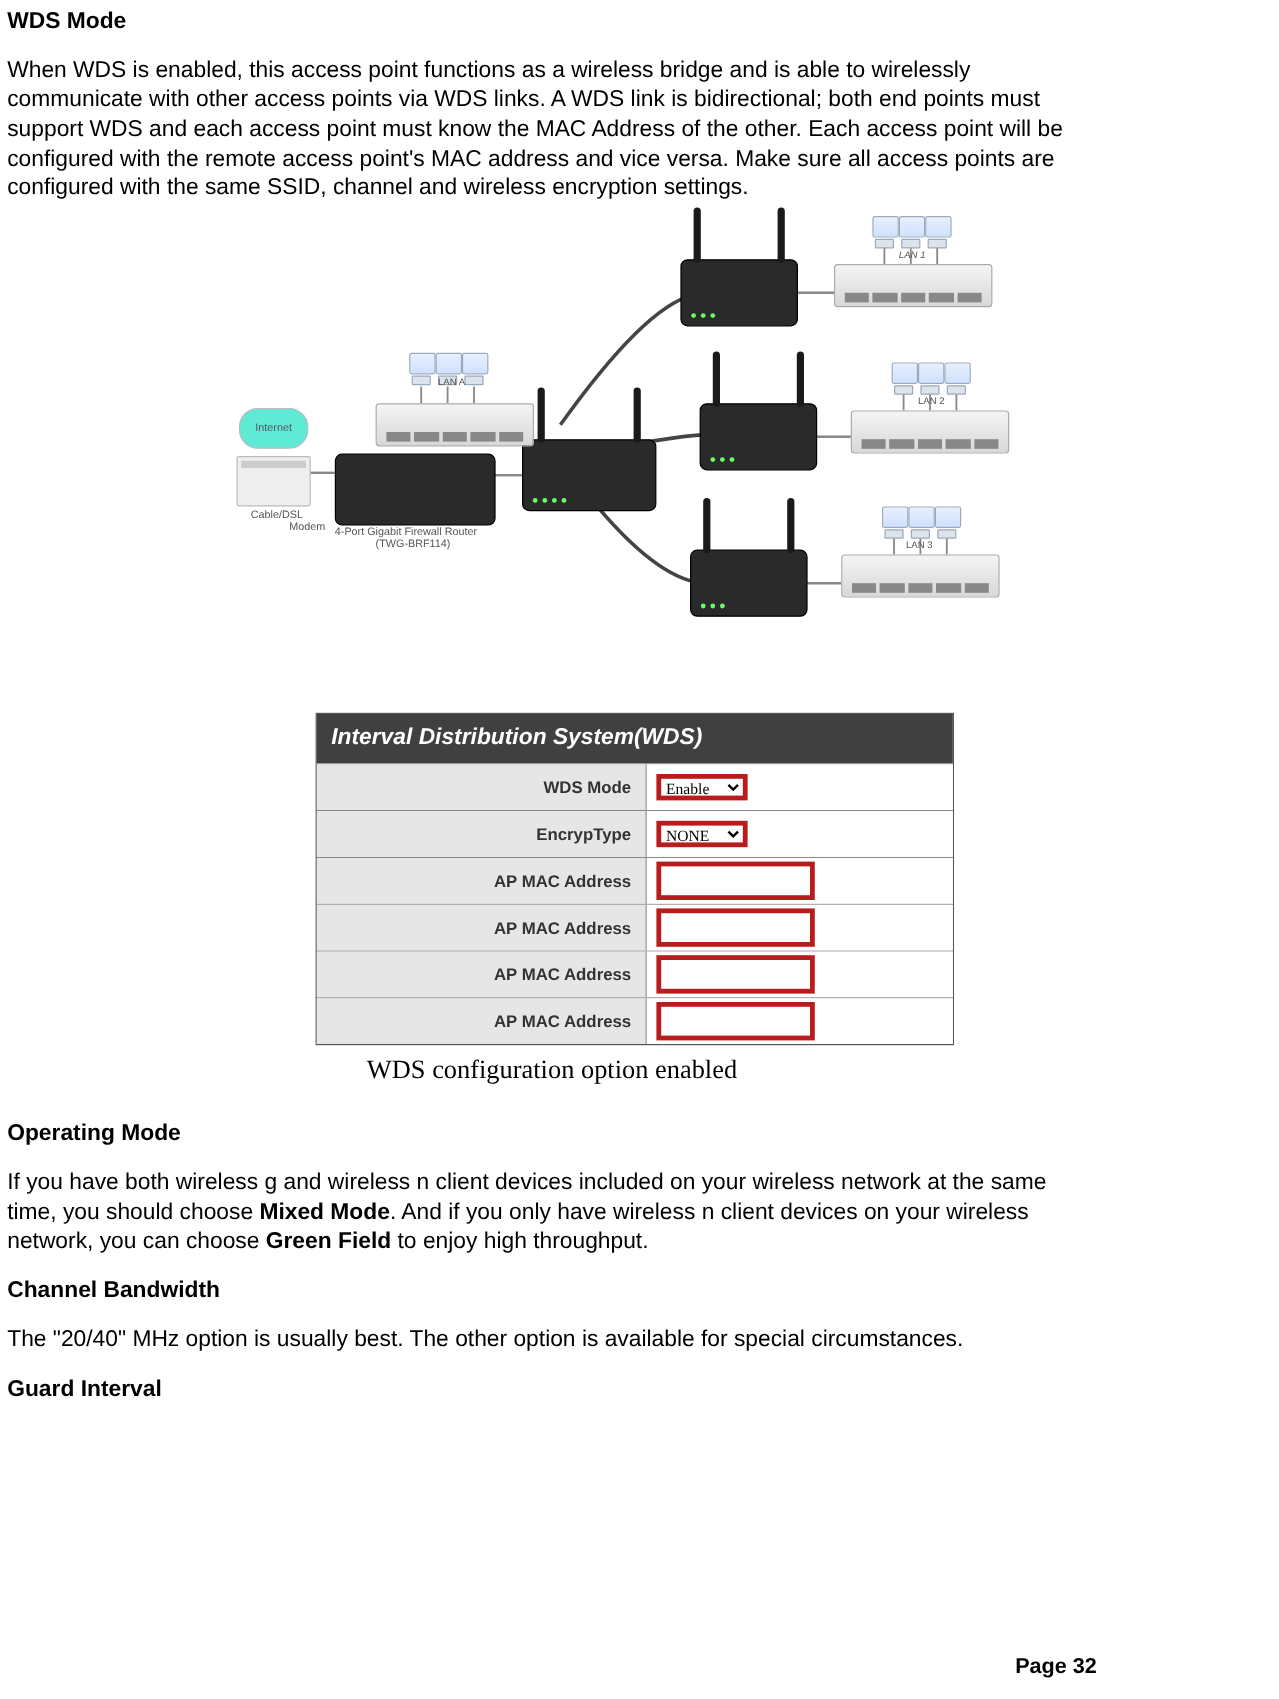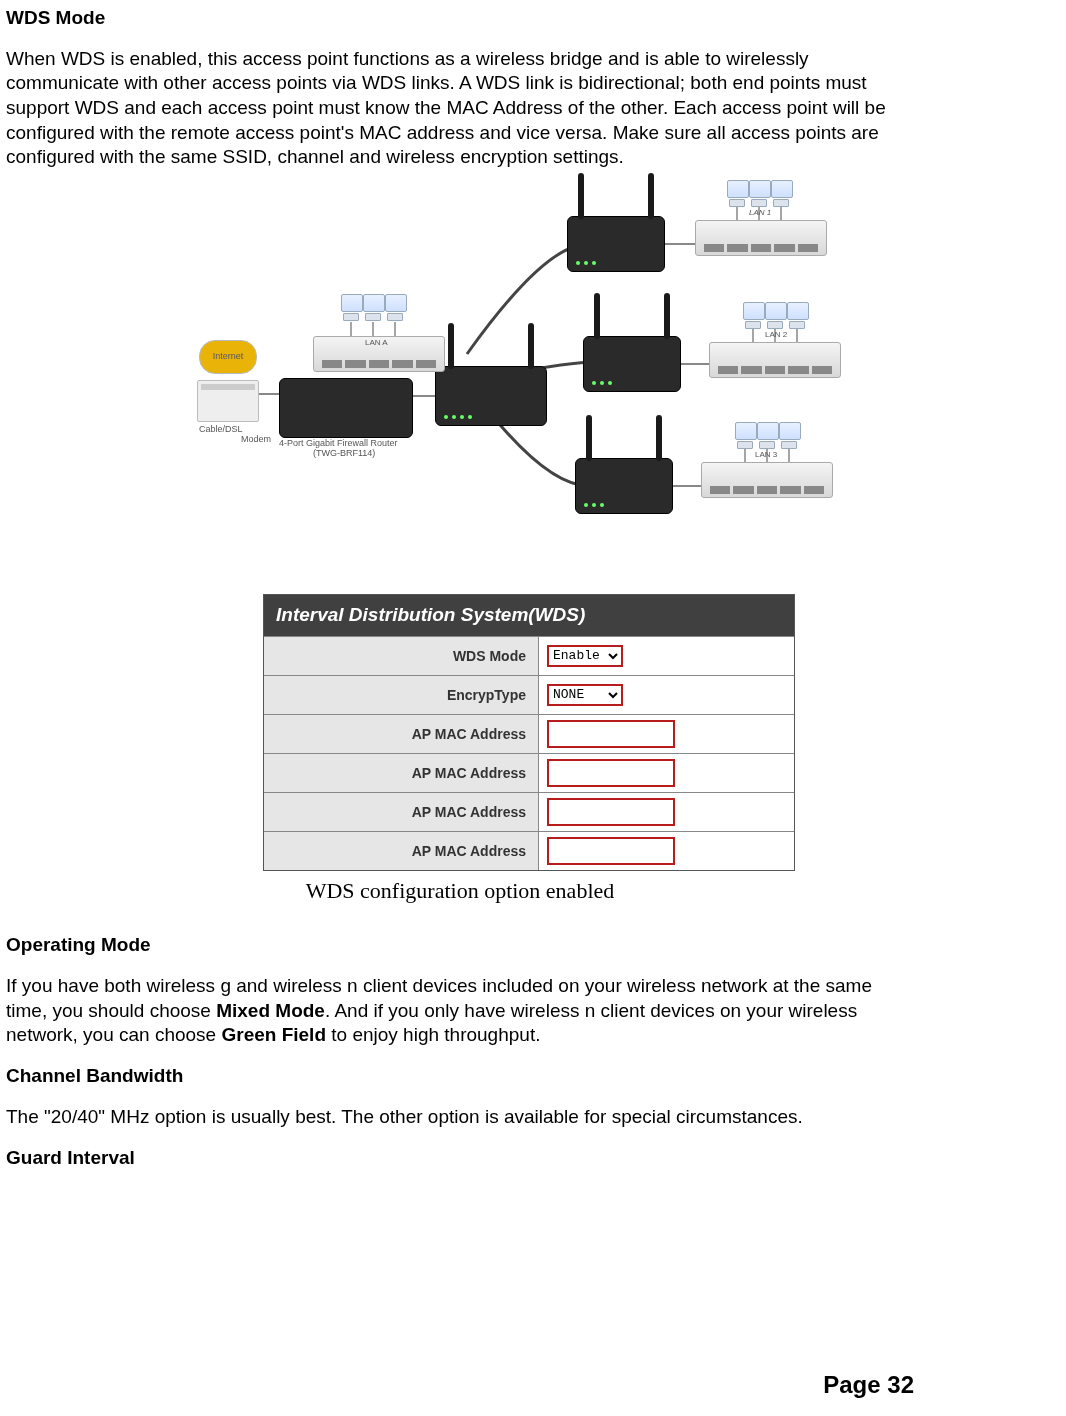--- a/index.html
+++ b/index.html
@@ -16,34 +16,34 @@
 .switch{position:absolute;width:130px;height:34px;background:linear-gradient(#f4f4f4,#d8d8d8);border:1px solid #aaa;border-radius:3px;}
 .switch .ports{position:absolute;bottom:3px;left:8px;right:8px;height:8px;display:flex;gap:3px;}
 .switch .port{flex:1;background:#888;}
 .pc{position:absolute;width:20px;height:26px;display:block;}
 .pc .mon{width:20px;height:16px;background:linear-gradient(#e8f0ff,#cfe0ff);border:1px solid #9ab;border-radius:2px;}
 .pc .base{width:14px;height:6px;background:#dde3ec;margin:1px auto 0;border:1px solid #9ab;border-radius:1px;}
 .lbl{position:absolute;font-size:9px;white-space:nowrap;}
 svg.wires{position:absolute;inset:0;width:100%;height:100%;pointer-events:none;}
 .modem{position:absolute;width:60px;height:40px;background:#eee;border:1px solid #bbb;left:0;top:194px;border-radius:2px;}
 .modem::after{content:"";position:absolute;top:3px;left:3px;right:3px;height:6px;background:#ccc;}
-.cloud{position:absolute;width:56px;height:32px;background:#eab308;border:1px solid #b8bcc6;border-radius:16px;left:2px;top:154px;font-size:9px;color:#556;display:flex;align-items:center;justify-content:center;}
+.cloud{position:absolute;width:56px;height:32px;background:#5eead4;border:1px solid #b8bcc6;border-radius:16px;left:2px;top:154px;font-size:9px;color:#556;display:flex;align-items:center;justify-content:center;}
 .router{position:absolute;width:132px;height:58px;background:#2a2a2a;border:1px solid #000;border-radius:6px;left:82px;top:192px;}
 .caption{text-align:center;font-family:'Times New Roman',serif;font-size:22px;margin:6px 0 0 0;}
 
 .formwrap{width:1046px;display:flex;justify-content:center;margin:12px 0 0 0;}
 .formbox{width:530px;border:1px solid #555;font-family:Verdana,sans-serif;font-size:14px;}
 .formtitle{background:#404040;color:#fff;font-weight:bold;font-style:italic;font-size:19px;padding:8px 12px;font-family:Verdana,sans-serif;}
 .formrow{display:flex;border-top:1px solid #888;height:38px;}
 .formrow .k{width:250px;background:#e6e6e6;color:#333;font-weight:bold;text-align:right;padding:0 12px;display:flex;align-items:center;justify-content:flex-end;border-right:1px solid #888;}
 .formrow .v{flex:1;background:#fff;display:flex;align-items:center;padding:0 8px;}
-.formrow select,.formrow input{font-family:Liberation Mono, monospace;font-size:13px;height:22px;border:2px solid #b91c1c;background:#fff;}
+.formrow select,.formrow input{font-family:Liberation Serif, serif;font-size:13px;height:22px;border:4px solid #b91c1c;background:#fff;}
 .formrow select{width:76px;}
 .formrow input{width:120px;}
-.footer{position:absolute;bottom:16px;right:14px;font-weight:bold;font-size:24px;}
+.footer{position:absolute;bottom:16px;right:14px;font-weight:bold;font-size:18px;}
 </style>
 </head>
 <body>
 
 <div class="page">
 
 <p class="heading">WDS Mode</p>
 <p class="para">When WDS is enabled, this access point functions as a wireless bridge and is able to wirelessly communicate with other access points via WDS links. A WDS link is bidirectional; both end points must support WDS and each access point must know the MAC Address of the other. Each access point will be configured with the remote access point's MAC address and vice versa. Make sure all access points are configured with the same SSID, channel and wireless encryption settings.</p>
 
 <div class="figwrap">
@@ -61,21 +61,21 @@
     <path d="M540 20 V34 M562 20 V34 M584 20 V34" stroke="#888" stroke-width="1.5" fill="none"></path>
     <path d="M556 142 V156 M578 142 V156 M600 142 V156" stroke="#888" stroke-width="1.5" fill="none"></path>
     <path d="M548 262 V276 M570 262 V276 M592 262 V276" stroke="#888" stroke-width="1.5" fill="none"></path>
     <path d="M154 136 V150 M176 136 V150 M198 136 V150" stroke="#888" stroke-width="1.5" fill="none"></path>
   </svg>
 
   <div class="cloud">
           <span>Internet</span>
         </div>
   <div class="modem"></div>
-  <div class="lbl" style="left:2px;top:238px;">Cable/DSL</div>
+  <div class="lbl" style="left:12px;top:238px;">Cable/DSL</div>
   <div class="lbl" style="left:10px;top:248px;margin-left:34px;">Modem</div>
 
   <div class="router"></div>
   <div class="lbl" style="left:82px;top:252px;text-align:center;">4-Port Gigabit Firewall Router</div>
   <div class="lbl" style="left:116px;top:262px;">(TWG-BRF114)</div>
 
   <div class="ap" style="left:238px;top:180px;">
     <div class="ant" style="left:12px;"></div>
           <div class="ant" style="right:12px;"></div>
     <div class="front">
@@ -100,21 +100,21 @@
           <div class="base"></div>
         </div>
   <div class="pc" style="left:166px;top:108px;">
           <div class="mon"></div>
           <div class="base"></div>
         </div>
   <div class="pc" style="left:188px;top:108px;">
           <div class="mon"></div>
           <div class="base"></div>
         </div>
-  <div class="lbl" style="left:168px;top:152px;font-size:8px;">LAN A</div>
+  <div class="lbl" style="left:168px;top:128px;font-size:8px;">LAN A</div>
 
   <div class="ap" style="left:370px;top:30px;width:96px;height:54px;">
     <div class="ant" style="left:10px;"></div>
           <div class="ant" style="right:10px;"></div>
     <div class="front">
             <span class="led"></span>
             <span class="led"></span>
             <span class="led"></span>
           </div>
   </div>

